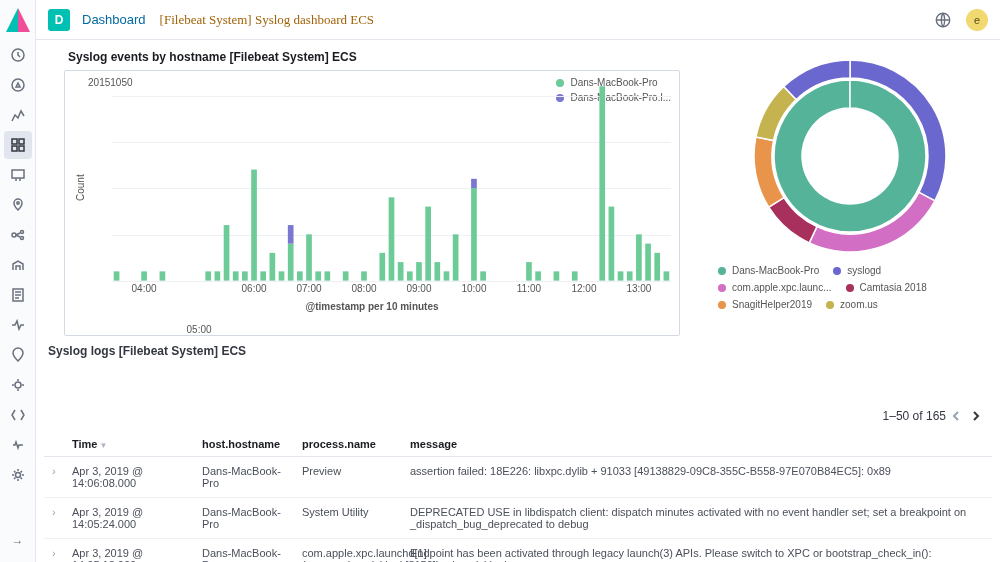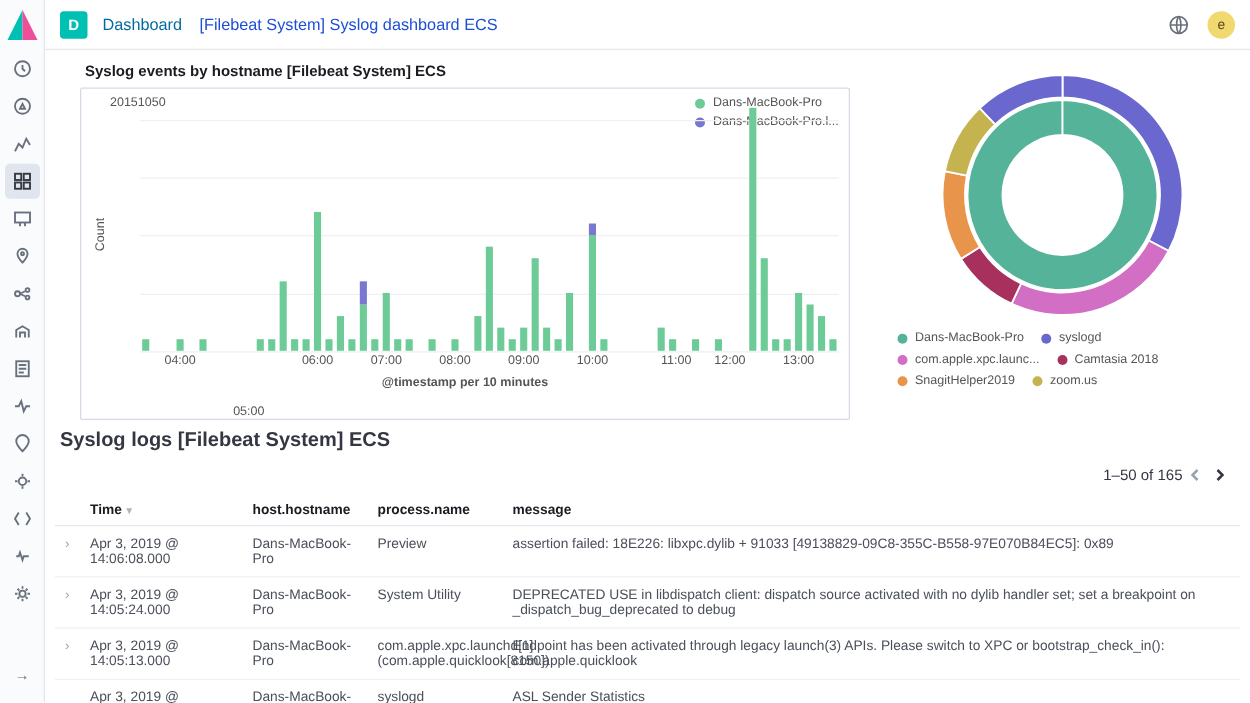--- a/index.html
+++ b/index.html
@@ -67,21 +67,21 @@
   gap: 12px;
 }
 .app-badge {
   width: 22px; height: 22px;
   background: #00bfb3; border-radius: 3px;
   color: #fff; font-weight: bold; font-size: 12px;
   display:flex; align-items:center; justify-content:center;
 }
 .breadcrumb { font-size: 13px; display:flex; gap: 14px; align-items:center; }
 .breadcrumb .crumb1 { color: #0369a1; text-align: center; }
-.breadcrumb .crumb2 { color: #1d4ed8; font-weight: 500; }
+.breadcrumb .crumb2 { color: #a16207; font-weight: 500; font-family: Liberation Serif, serif; }
 .header-right { margin-left: auto; display:flex; align-items:center; gap:14px; }
 .globe-icon { width:18px; height:18px; color:#69707d; }
 .avatar {
   width: 22px; height: 22px; border-radius: 50%;
   background: #f1d86f; color: #5a4a1a;
   display:flex; align-items:center; justify-content:center;
   font-size: 11px; font-weight: 500;
 }
 .content { flex:1; overflow-y: auto; padding: 8px 8px 0 8px; }
 .row { display:flex; gap:8px; }
@@ -137,25 +137,25 @@
 
 .donut-wrap { flex:1; display:flex; align-items:center; justify-content:center; }
 .donut-legend {
   font-size:10px; color:#555;
   display:flex; flex-wrap:wrap; gap:6px 14px;
   padding: 2px 10px 4px 10px;
 }
 .donut-legend .leg { display:flex; align-items:center; gap:6px; }
 
 .logs-panel { margin-top: 6px; }
-.logs-title { font-size:16px; font-weight:700; padding: 2px 4px 8px; }
+.logs-title { font-size:12px; font-weight:700; padding: 2px 4px 8px; }
 .logs-toolbar {
   display:flex; justify-content:flex-end; align-items:center;
   padding: 0 6px 6px;
-  font-size:12px; color:#343741;
+  font-size:12px; color:#343741;margin-top:40px;
 }
 .pager-btn { width:20px; height:20px; display:flex; align-items:center; justify-content:center; color:#98a2b3; cursor:pointer; }
 .pager-btn.enabled { color:#343741; }
 .logs-table { width:100%; border-collapse: collapse; table-layout: fixed; }
 .logs-table th {
   text-align:left; font-size:11px; font-weight:700; color:#1a1c21;
   padding: 6px 8px; border-bottom: 1px solid #e4e7ed;
 }
 .logs-table td {
   font-size:11px; color:#4a4f5a; padding: 8px 8px;
@@ -362,21 +362,21 @@
                     <rect x="552.56" width="5.69" y="194.73" height="9.27" fill="#6dcb98"></rect>
                   </svg>
                 <div class="bar-xticks" id="bar-xticks">
                     <span style="left: 5.7377%;">04:00</span>
                     <span style="left: 15.5738%; margin-top: 41px;">05:00</span>
                     <span style="left: 25.4098%;">06:00</span>
                     <span style="left: 35.2459%;">07:00</span>
                     <span style="left: 45.082%;">08:00</span>
                     <span style="left: 54.918%;">09:00</span>
                     <span style="left: 64.7541%;">10:00</span>
-                    <span style="left: 74.5902%; margin-left: 12px;">11:00</span>
+                    <span style="left: 74.5902%;">11:00</span>
                     <span style="left: 84.4262%;">12:00</span>
                     <span style="left: 94.2623%;">13:00</span>
                   </div>
               </div>
             </div>
             <div class="bar-xlabel">@timestamp per 10 minutes</div>
           </div>
         </div>
 
         <div class="panel donut-panel">
@@ -453,21 +453,21 @@
                 <td class="col-time">Apr 3, 2019 @ 14:06:08.000</td>
                 <td class="col-host">Dans-MacBook-Pro</td>
                 <td class="col-proc">Preview</td>
                 <td class="col-msg">assertion failed: 18E226: libxpc.dylib + 91033 [49138829-09C8-355C-B558-97E070B84EC5]: 0x89</td>
               </tr>
               <tr>
                 <td class="col-expand"><span class="expand-caret">›</span></td>
                 <td class="col-time">Apr 3, 2019 @ 14:05:24.000</td>
                 <td class="col-host">Dans-MacBook-Pro</td>
                 <td class="col-proc">System Utility</td>
-                <td class="col-msg">DEPRECATED USE in libdispatch client: dispatch source activated with no dylib handler set; set a breakpoint on _dispatch_bug_deprecated to debug</td>
+                <td class="col-msg">DEPRECATED USE in libdispatch client: dispatch minutes activated with no event handler set; set a breakpoint on _dispatch_bug_deprecated to debug</td>
               </tr>
               <tr>
                 <td class="col-expand"><span class="expand-caret">›</span></td>
                 <td class="col-time">Apr 3, 2019 @ 14:05:13.000</td>
                 <td class="col-host">Dans-MacBook-Pro</td>
                 <td class="col-proc">com.apple.xpc.launchd[1] (com.apple.quicklook[8150])</td>
                 <td class="col-msg">Endpoint has been activated through legacy launch(3) APIs. Please switch to XPC or bootstrap_check_in(): com.apple.quicklook</td>
               </tr>
               <tr>
                 <td class="col-expand"></td>

